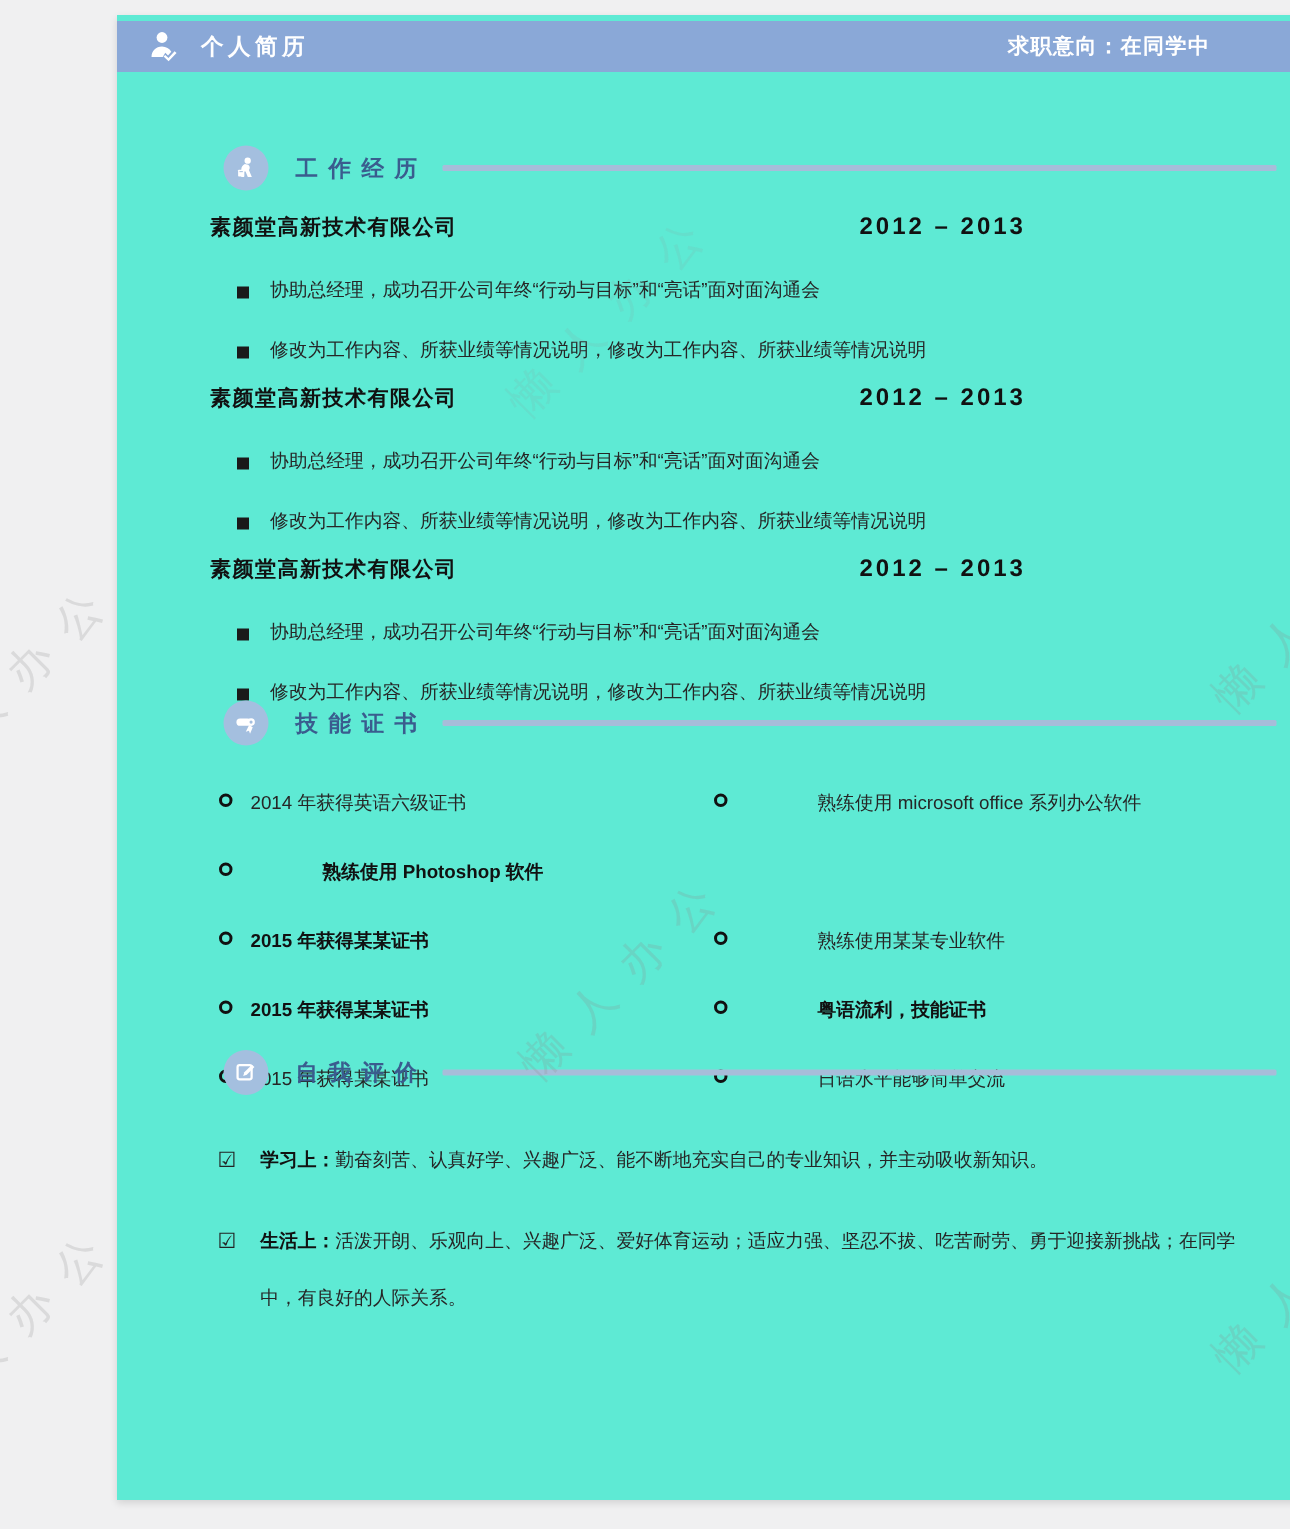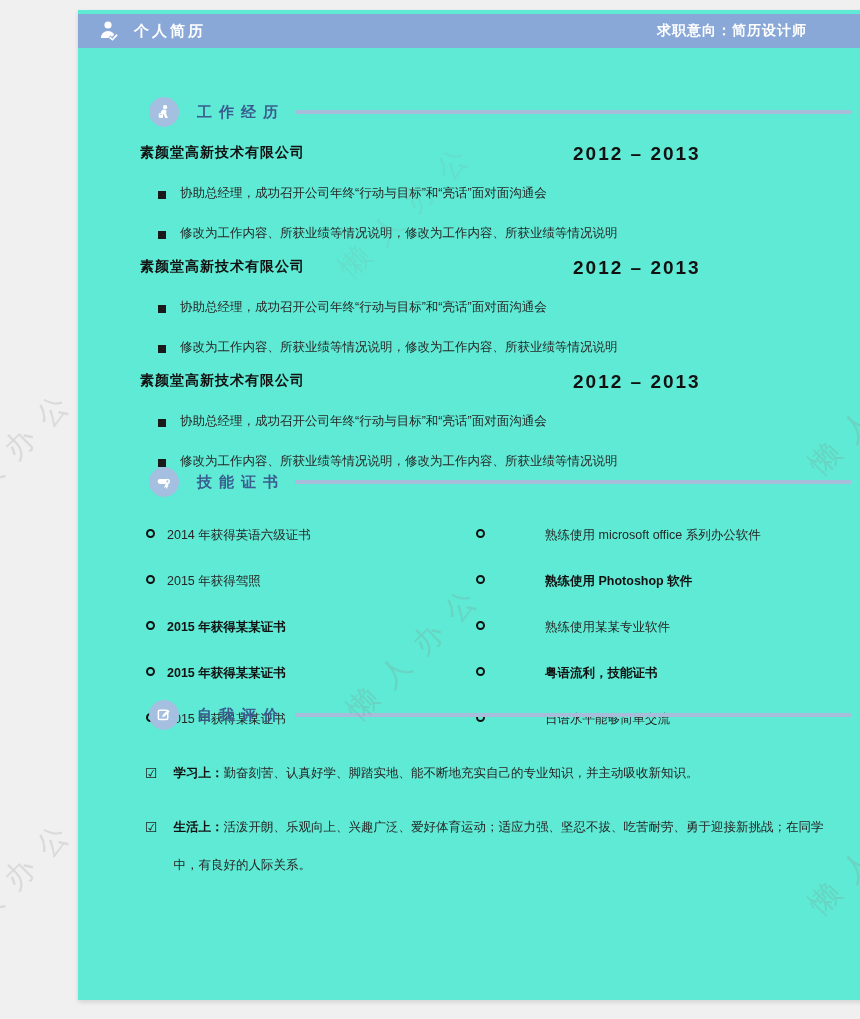--- a/index.html
+++ b/index.html
@@ -36,21 +36,21 @@
   }
   .sec-line{flex:1;height:4px;background:#a7bdd9;margin-left:10px;border-radius:1px;}
   .sec-work{margin-top:49px;}
   .sec-skills{margin-top:-2px;text-align:right;}
   .sec-self{margin-top:-27px;}
   
   .company-row{
     position:relative;margin:16px 51px 0 62px;height:18px;
   }
   .company{font-size:14px;font-weight:bold;color:#111;letter-spacing:1px;}
-  .period{position:absolute;left:433px;top:0;font-size:19px;font-weight:bold;color:#111;letter-spacing:2px;}
+  .period{position:absolute;left:433px;top:0;font-size:16px;font-weight:bold;color:#111;letter-spacing:2px;}
   .wbullet{
     margin:24px 51px 0 80px;font-size:12.5px;line-height:16px;color:#262626;
     display:flex;align-items:center;
   }
   .sq-marker{
     flex:0 0 auto;width:8px;height:8px;background:#1a1a1a;margin:4px 14px 0 0;
   }
   
   .skill-row{display:flex;margin-top:30px;position:relative;z-index:1;}
   .skill-row:first-of-type{margin-top:16px;}
@@ -86,21 +86,21 @@
 
   <div class="header-bar">
     <span class="person-ic">
       <svg viewBox="0 0 24 24" width="26" height="24" fill="#ffffff">
         <circle cx="11" cy="6" r="3.6"></circle>
         <path d="M4 19c0-4 3-7 7-7 2.7 0 5 1.4 6.2 3.5L15 18l-1.8-1.8L11.5 19z"></path>
         <path d="M13.2 17.6l2.1 2.1 4.1-4.6 1.3 1.3-5.3 5.4-3.4-3.1z"></path>
       </svg>
     </span>
     <span class="header-title">个人简历</span>
-    <span class="header-intent">求职意向：简历设计师</span>
+    <span class="header-intent">求职意向：在同学中</span>
   </div>
 
   <div class="sec-header sec-work">
     <span class="sec-icon">
       <svg viewBox="0 0 24 24" width="18" height="18" fill="#ffffff">
         <circle cx="13.5" cy="5.5" r="2.8"></circle>
         <path d="M11 8.5c-2 .8-3.2 2.8-3.2 5V20h2.6v-5h1.2l2 5h3.6l-2.6-6.3c1.1-1.2 1-3.4-.6-4.6z"></path>
         <rect x="5" y="13.5" width="5.4" height="6" rx="0.6"></rect>
         <rect x="6.2" y="14.8" width="3" height="0.9" fill="#a4bfdf"></rect>
       </svg>
@@ -165,24 +165,20 @@
     <div class="skill-cell left">
       <span class="ring-marker"></span>
       <span>2014 年获得英语六级证书</span>
     </div>
     <div class="skill-cell right">
       <span class="ring-marker"></span>
       <span>熟练使用 microsoft office 系列办公软件</span>
     </div>
   </div>
   <div class="skill-row">
-    <div class="skill-cell left">
-      <span class="ring-marker"></span>
-      <span>2015 年获得驾照</span>
-    </div>
     <div class="skill-cell right">
       <span class="ring-marker"></span>
       <span class="bold">熟练使用 Photoshop 软件</span>
     </div>
   </div>
   <div class="skill-row">
     <div class="skill-cell left">
       <span class="ring-marker"></span>
       <span class="bold">2015 年获得某某证书</span>
     </div>
@@ -218,21 +214,21 @@
         <rect x="4.5" y="5.5" width="12.5" height="12.5" rx="1.8" fill="none" stroke="#ffffff" stroke-width="2"></rect>
         <path d="M9.5 15l1-3.2 6.8-6.8 2.2 2.2-6.8 6.8z" fill="#ffffff"></path>
       </svg>
     </span>
     <span class="sec-title">自我评价</span>
     <span class="sec-line"></span>
   </div>
 
   <div class="eval-item first">
     <span class="checkbox">☑</span>
-    <span class="eval-text"><span class="eval-label">学习上：</span><span>勤奋刻苦、认真好学、脚踏实地、能不断地充实自己的专业知识，并主动吸收新知识。</span></span>
+    <span class="eval-text"><span class="eval-label">学习上：</span><span>勤奋刻苦、认真好学、兴趣广泛、能不断地充实自己的专业知识，并主动吸收新知识。</span></span>
   </div>
   <div class="eval-item">
     <span class="checkbox">☑</span>
     <span class="eval-text"><span class="eval-label">生活上：</span><span>活泼开朗、乐观向上、兴趣广泛、爱好体育运动；适应力强、坚忍不拔、吃苦耐劳、勇于迎接新挑战；在同学中，有良好的人际关系。</span></span>
   </div>
 
 </div>
 
 <div class="watermark faint" style="left:330px;top:258px;">懒人办公</div>
 <div class="watermark" style="left:-70px;top:505px;">懒人办公</div>

